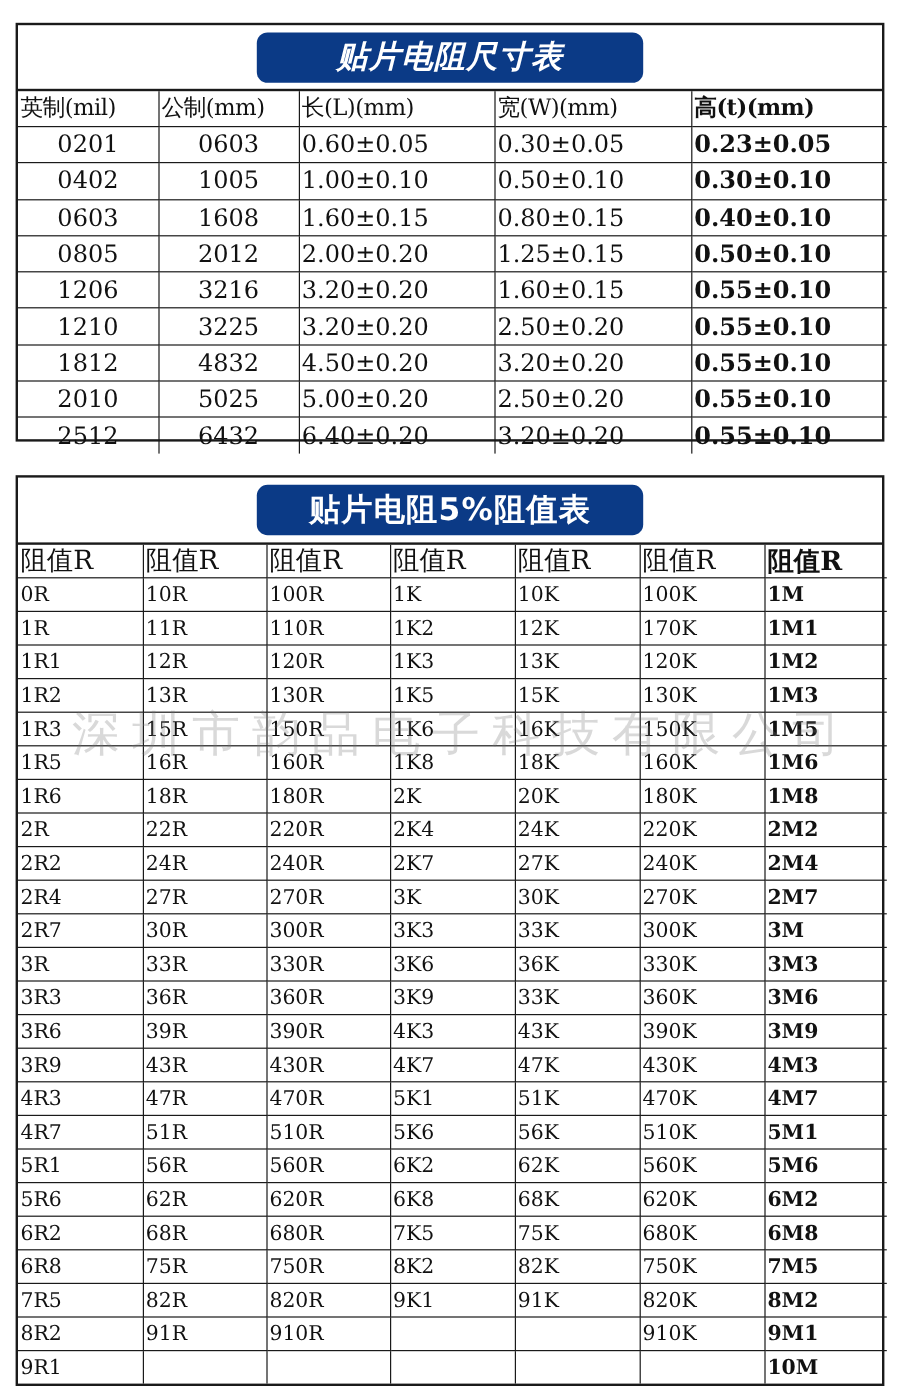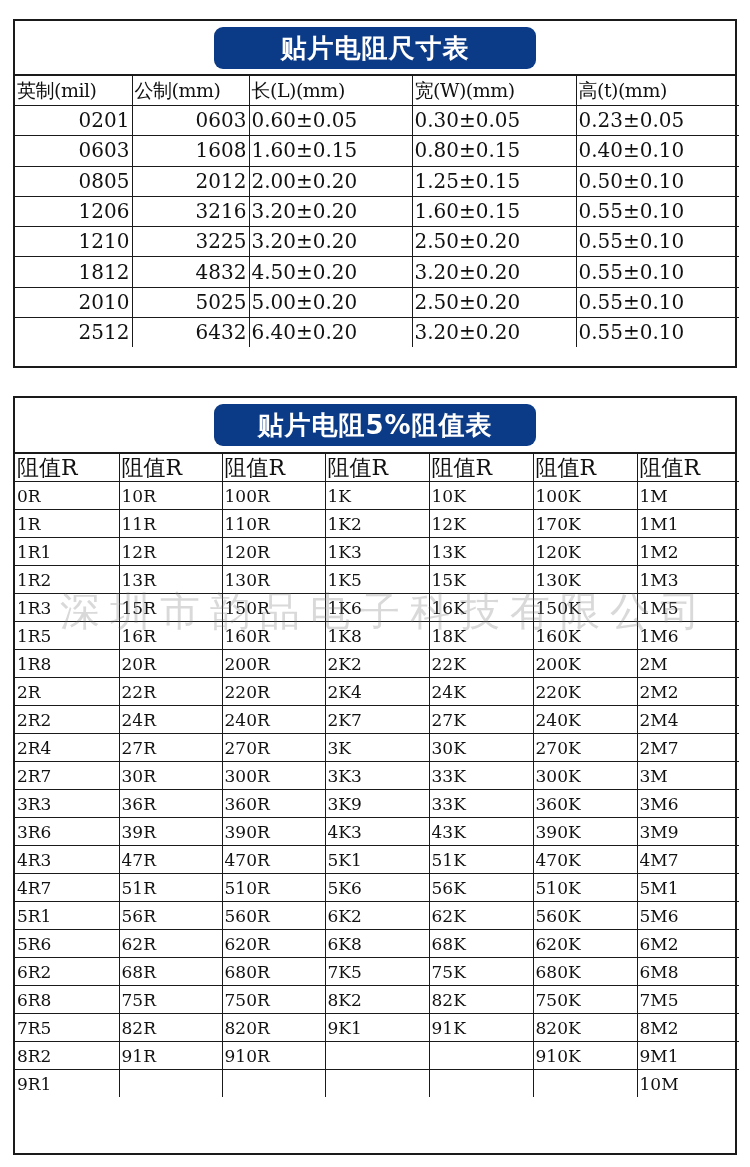--- a/index.html
+++ b/index.html
@@ -8,31 +8,31 @@
   .card { position: absolute; left: 13px; width: 724px; border: 2px solid #1a1a1a; box-sizing: border-box; background: #fff; }
   .card.top { top: 19px; height: 349px; }
   .card.bottom { top: 396px; height: 759px; }
   .title-area { position: relative; border-bottom: 2px solid #1a1a1a; box-sizing: border-box; }
   .card.top .title-area { height: 55px; }
   .card.bottom .title-area { height: 56px; }
   .banner { position: absolute; left: 50%; transform: translateX(-50%); top: 6px;
             height: 42px; padding: 0 40px; border-radius: 9px; background: #0b3a86;
             color: #ffffff; font-family: "DejaVu Sans", "Liberation Sans", sans-serif;
             font-weight: bold; font-size: 26px; line-height: 42px; white-space: nowrap; letter-spacing: 1px; }
-  .card.top .banner { width: 322px; box-sizing: border-box; text-align: center; }
+  .card.top .banner { width: 322px; box-sizing: border-box; text-align: center; font-style: italic; }
   .card.bottom .banner { width: 322px; box-sizing: border-box; text-align: center; }
   table { border-collapse: collapse; width: 100%; table-layout: fixed; }
   td { border: 1.5px solid #1a1a1a; padding: 0 2px; white-space: nowrap; overflow: hidden; }
   tr:first-child td { border-top: none; margin-top: 25px; }
   tr td:first-child { border-left: none; }
-  tr td:last-child { border-right: none; }
+  tr td:last-child { border-right: none; font-weight: bold; }
   tr:last-child td { border-bottom: none; }
   .size-table td { height: 29.3px; font-size: 20px; line-height: 29px; }
   .size-table tr.head td { height: 28px; font-size: 19px; letter-spacing: -0.5px; }
-  .size-table td.c { text-align: right; }
+  .size-table td.c { text-align: center; }
   .size-table td.l { text-align: left; }
   .val-table td { height: 27px; font-size: 17px; line-height: 26px; text-align: left; }
   .val-table tr.head td { font-size: 22px; }
   .watermark { position: absolute; left: 60px; top: 584px; font-size: 40px; color: rgba(120,120,120,0.28);
                font-family: "DejaVu Sans", "Liberation Sans", sans-serif; letter-spacing: 10px; pointer-events: none; white-space: nowrap; }
 </style>
 </head>
 <body>
 
 <div class="card top">
@@ -56,20 +56,27 @@
           <td class="l">高(t)(mm)</td>
         </tr>
         <tr>
           <td class="c">0201</td>
           <td class="c">0603</td>
           <td class="l">0.60±0.05</td>
           <td class="l">0.30±0.05</td>
           <td class="l">0.23±0.05</td>
         </tr>
         <tr>
+          <td class="c">0402</td>
+          <td class="c">1005</td>
+          <td class="l">1.00±0.10</td>
+          <td class="l">0.50±0.10</td>
+          <td class="l">0.30±0.10</td>
+        </tr>
+        <tr>
           <td class="c">0603</td>
           <td class="c">1608</td>
           <td class="l">1.60±0.15</td>
           <td class="l">0.80±0.15</td>
           <td class="l">0.40±0.10</td>
         </tr>
         <tr>
           <td class="c">0805</td>
           <td class="c">2012</td>
           <td class="l">2.00±0.20</td>
@@ -187,27 +194,27 @@
         <tr>
           <td>1R5</td>
           <td>16R</td>
           <td>160R</td>
           <td>1K8</td>
           <td>18K</td>
           <td>160K</td>
           <td>1M6</td>
         </tr>
         <tr>
-          <td>1R8</td>
-          <td>20R</td>
-          <td>200R</td>
-          <td>2K2</td>
-          <td>22K</td>
-          <td>200K</td>
-          <td>2M</td>
+          <td>1R6</td>
+          <td>18R</td>
+          <td>180R</td>
+          <td>2K</td>
+          <td>20K</td>
+          <td>180K</td>
+          <td>1M8</td>
         </tr>
         <tr>
           <td>2R</td>
           <td>22R</td>
           <td>220R</td>
           <td>2K4</td>
           <td>24K</td>
           <td>220K</td>
           <td>2M2</td>
         </tr>
@@ -232,38 +239,56 @@
         <tr>
           <td>2R7</td>
           <td>30R</td>
           <td>300R</td>
           <td>3K3</td>
           <td>33K</td>
           <td>300K</td>
           <td>3M</td>
         </tr>
         <tr>
+          <td>3R</td>
+          <td>33R</td>
+          <td>330R</td>
+          <td>3K6</td>
+          <td>36K</td>
+          <td>330K</td>
+          <td>3M3</td>
+        </tr>
+        <tr>
           <td>3R3</td>
           <td>36R</td>
           <td>360R</td>
           <td>3K9</td>
           <td>33K</td>
           <td>360K</td>
           <td>3M6</td>
         </tr>
         <tr>
           <td>3R6</td>
           <td>39R</td>
           <td>390R</td>
           <td>4K3</td>
           <td>43K</td>
           <td>390K</td>
           <td>3M9</td>
         </tr>
         <tr>
+          <td>3R9</td>
+          <td>43R</td>
+          <td>430R</td>
+          <td>4K7</td>
+          <td>47K</td>
+          <td>430K</td>
+          <td>4M3</td>
+        </tr>
+        <tr>
           <td>4R3</td>
           <td>47R</td>
           <td>470R</td>
           <td>5K1</td>
           <td>51K</td>
           <td>470K</td>
           <td>4M7</td>
         </tr>
         <tr>
           <td>4R7</td>

